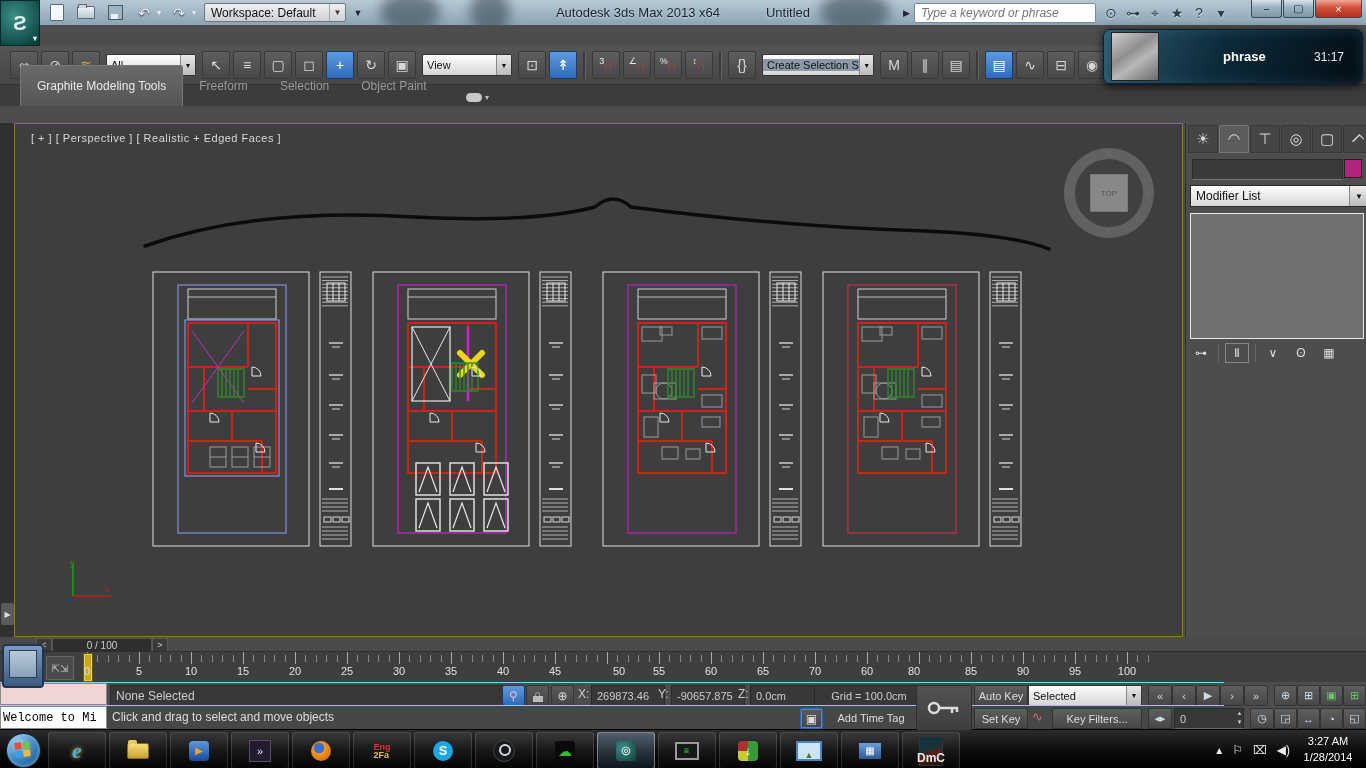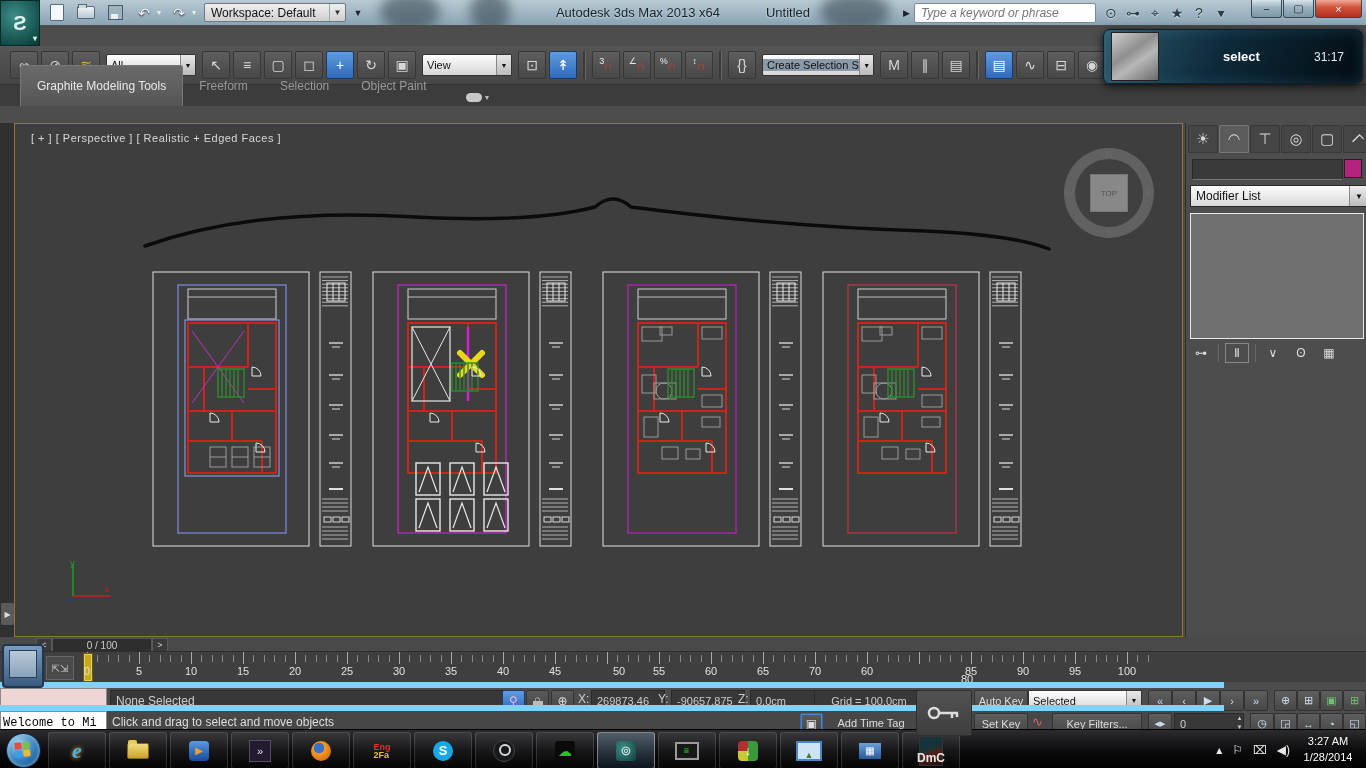--- a/index.html
+++ b/index.html
@@ -120,21 +120,21 @@
   .ticks-minor{position:absolute;left:0;top:3px;width:100%;height:7px;
     background:repeating-linear-gradient(90deg,#8a8a8a 0 1px,transparent 1px 10.4px);
     background-position:12px 0;}
   .ticks-major{position:absolute;left:0;top:0;width:100%;height:12px;
     background:repeating-linear-gradient(90deg,#aaa 0 1px,transparent 1px 52px);
     background-position:12px 0;}
   .tlab{position:absolute;top:13px;transform:translateX(-50%);font-size:11px;color:#e0e0e0;}
   .slider{position:absolute;left:8px;top:1px;width:8px;height:27px;background:#c9a91f;
     border:1px solid #6a5a10;box-shadow:inset 0 0 0 1px #e8d050;}
   
-  .statusrow{left:0;width:1224px;height:23px;background:#4c4c4c;border-top:6px solid #7dd3fc;}
+  .statusrow{left:0;width:1224px;height:23px;background:#4c4c4c;border-top:1px solid #7dd3fc;}
   .inset{position:absolute;background:#383838;border:1px solid #2a2a2a;border-bottom-color:#6a6a6a;
     color:#ccc;font-size:12px;display:flex;align-items:center;padding:0 5px;}
   .slabel{position:absolute;color:#ccc;font-size:12px;top:4px;}
   .sbtn{position:absolute;width:21px;height:19px;top:2px;background:linear-gradient(#5a5a5a,#454545);
     border:1px solid #333;border-radius:2px;color:#ddd;font-size:12px;display:flex;
     align-items:center;justify-content:center;}
   .sbtn.blue{background:linear-gradient(#5f9be0,#2f6ab8);border-color:#1a3a6a;}
   .graybtn{position:absolute;top:2px;height:19px;background:linear-gradient(#5e5e5e,#474747);
     border:1px solid #333;border-radius:2px;color:#ddd;font-size:11px;display:flex;
     align-items:center;justify-content:center;}
@@ -397,21 +397,21 @@
   <div class="r ribbontabs" id="ribbontabs">
       <div class="rtab active">Graphite Modeling Tools</div>
       <div class="rtab">Freeform</div>
       <div class="rtab">Selection</div>
       <div class="rtab">Object Paint</div>
       <div class="rcaret"><i></i>▾</div>
     </div>
 
   <div class="r helen">
     <div class="avatar"></div>
-    <span class="hname">select</span>
+    <span class="hname">phrase</span>
     <span class="htime">31:17</span>
   </div>
 
   <div class="r leftstrip">
     <div class="expandbtn">▶</div>
   </div>
   <div class="r viewport" id="viewport">
     <div class="vplabel">[ + ] [ Perspective ] [ Realistic + Edged Faces ]</div>
     <svg class="r" style="left:120px;top:55px" width="930" height="90" viewBox="0 0 930 90">
       <path d="M10,67 Q120,28 280,38 Q400,44 460,28 Q478,12 496,28 Q650,48 790,52 Q880,56 914,70" fill="none" stroke="#0b0b0b" stroke-width="3.5" stroke-linecap="round"></path>
@@ -796,21 +796,21 @@
         <span class="tlab" style="left: 324px;">30</span>
         <span class="tlab" style="left: 376px;">35</span>
         <span class="tlab" style="left: 428px;">40</span>
         <span class="tlab" style="left: 480px;">45</span>
         <span class="tlab" style="left: 544px;">50</span>
         <span class="tlab" style="left: 584px;">55</span>
         <span class="tlab" style="left: 636px;">60</span>
         <span class="tlab" style="left: 688px;">65</span>
         <span class="tlab" style="left: 740px;">70</span>
         <span class="tlab" style="left: 792px;">60</span>
-        <span class="tlab" style="left: 892px; margin-top: 8px;">80</span>
+        <span class="tlab" style="left: 839px;">80</span>
         <span class="tlab" style="left: 896px;">85</span>
         <span class="tlab" style="left: 948px;">90</span>
         <span class="tlab" style="left: 1000px;">95</span>
         <span class="tlab" style="left: 1052px;">100</span>
       </div>
   </div>
 
   <div class="r statusrow" style="top:682px;height:23px">
     <div class="r macrorec"></div>
     <div class="inset" style="left:110px;top:2px;width:388px;height:19px">None Selected</div>

